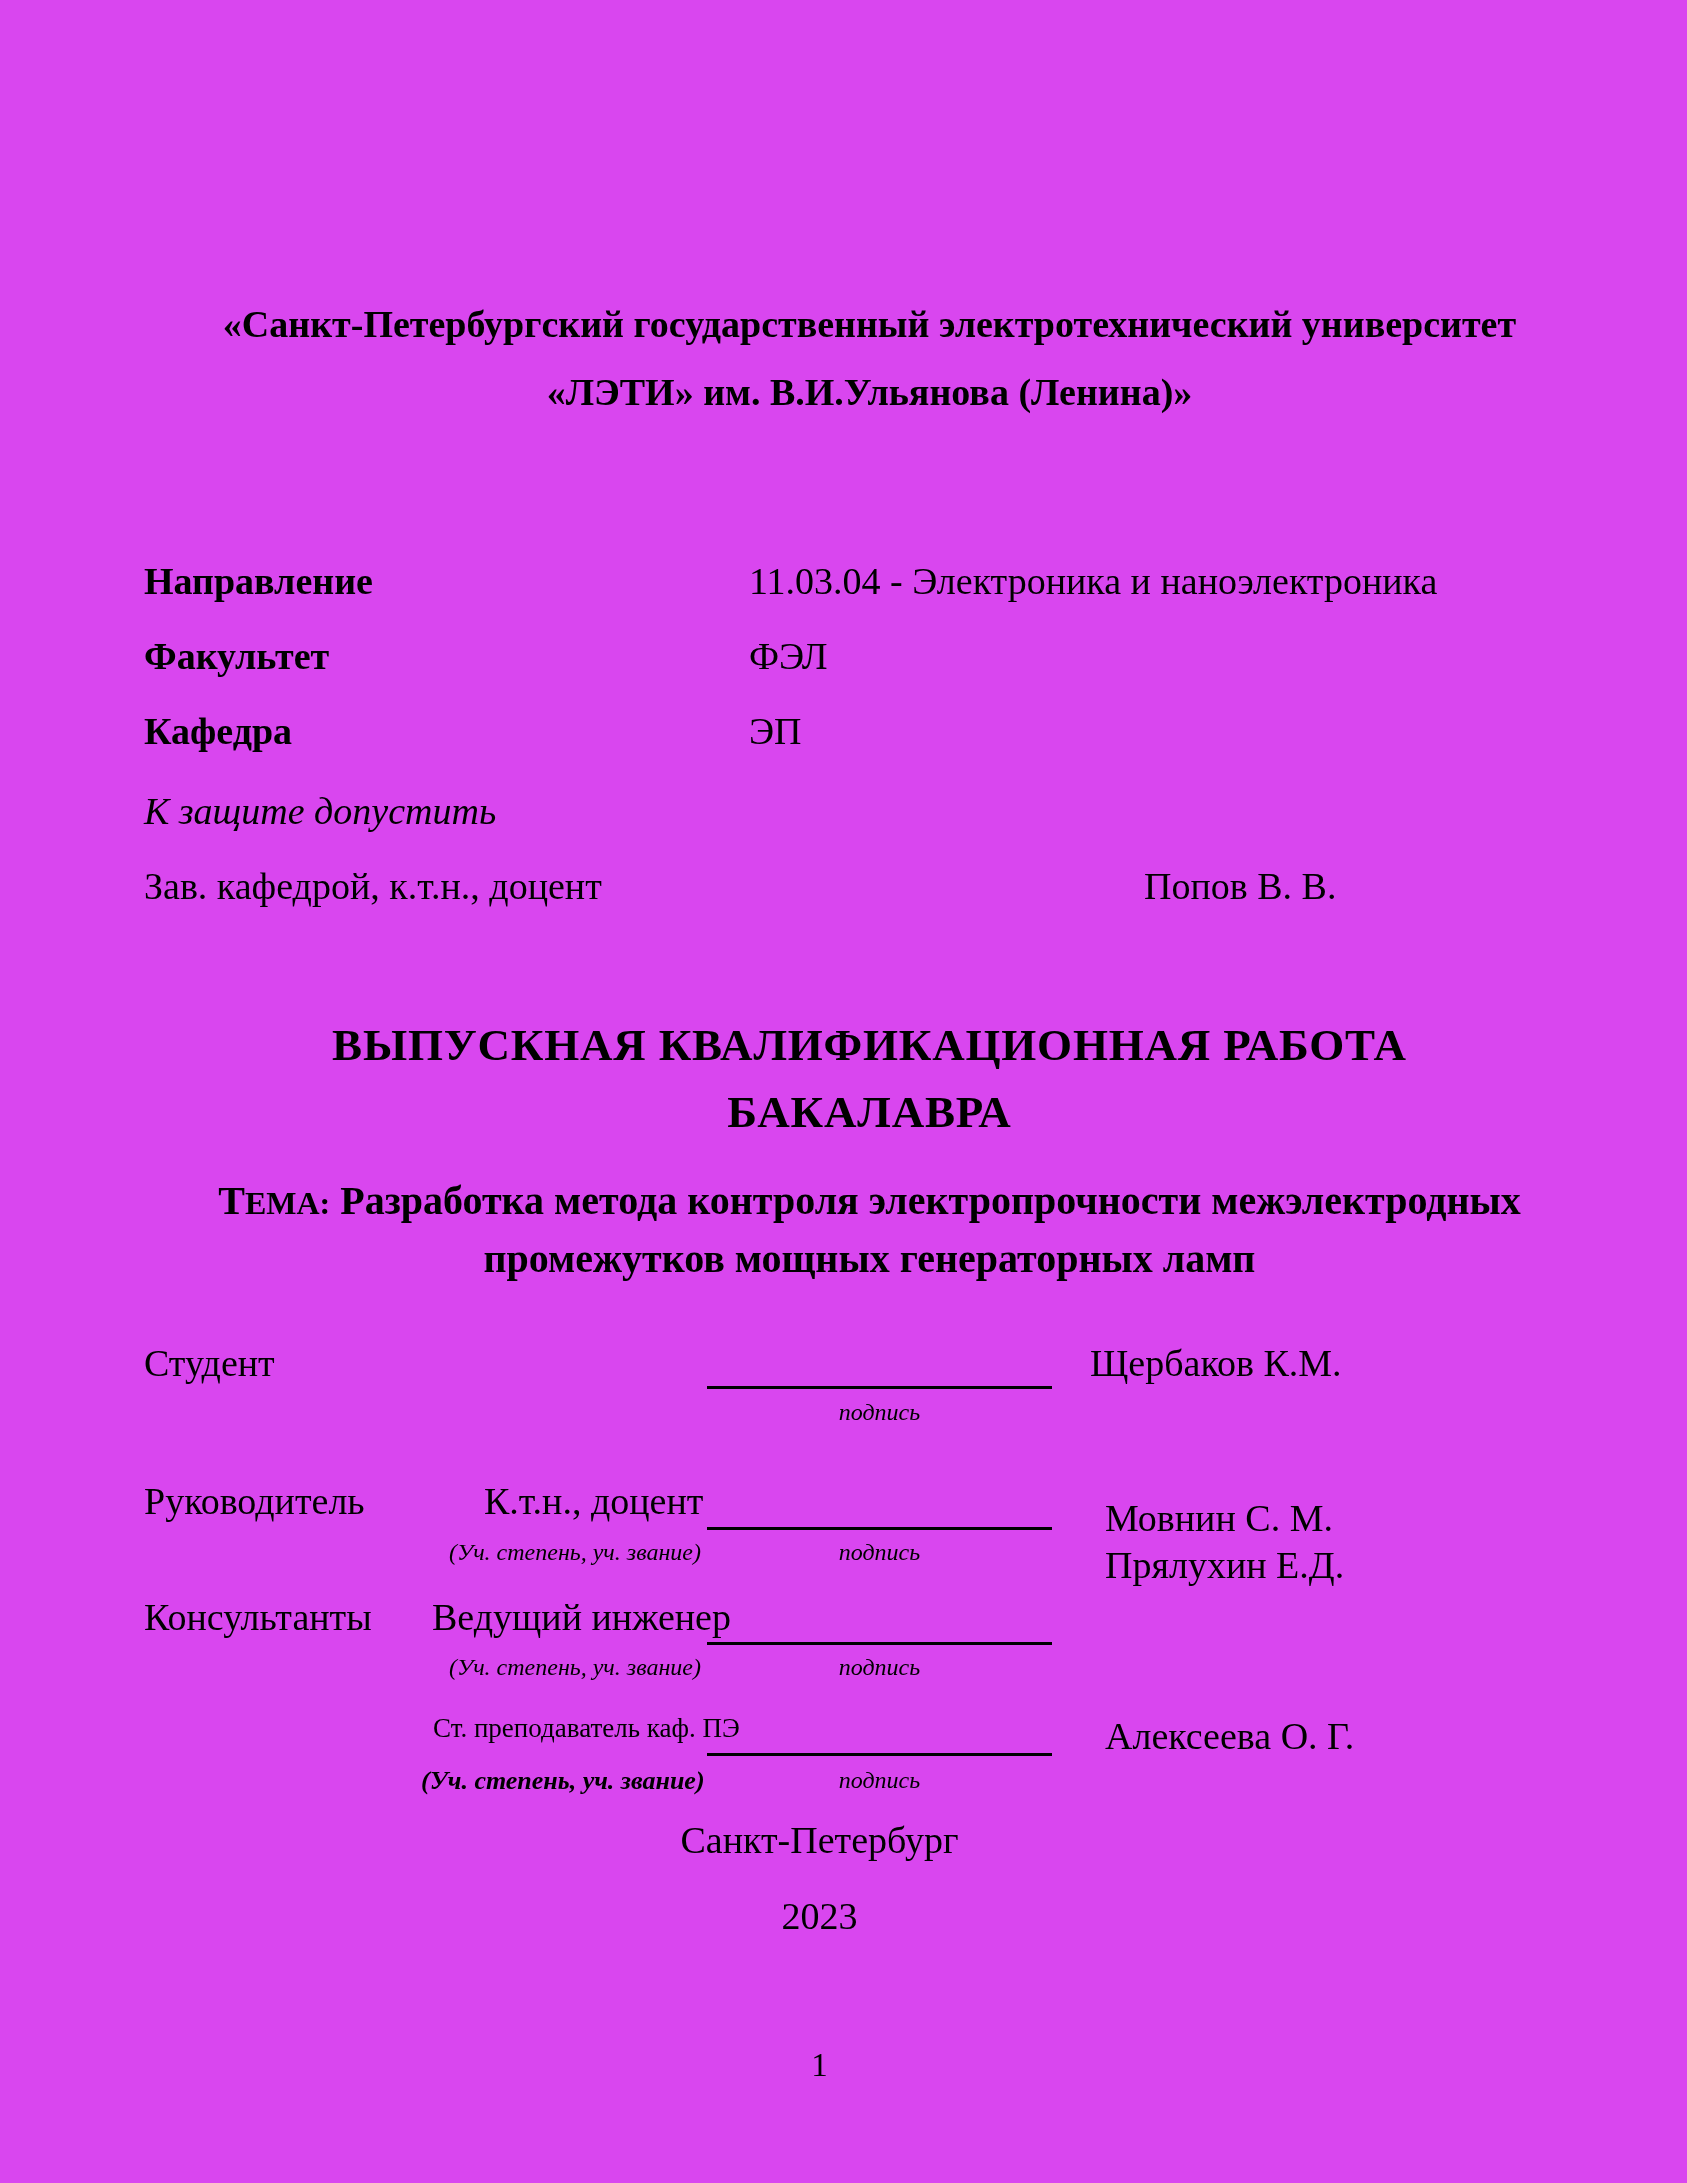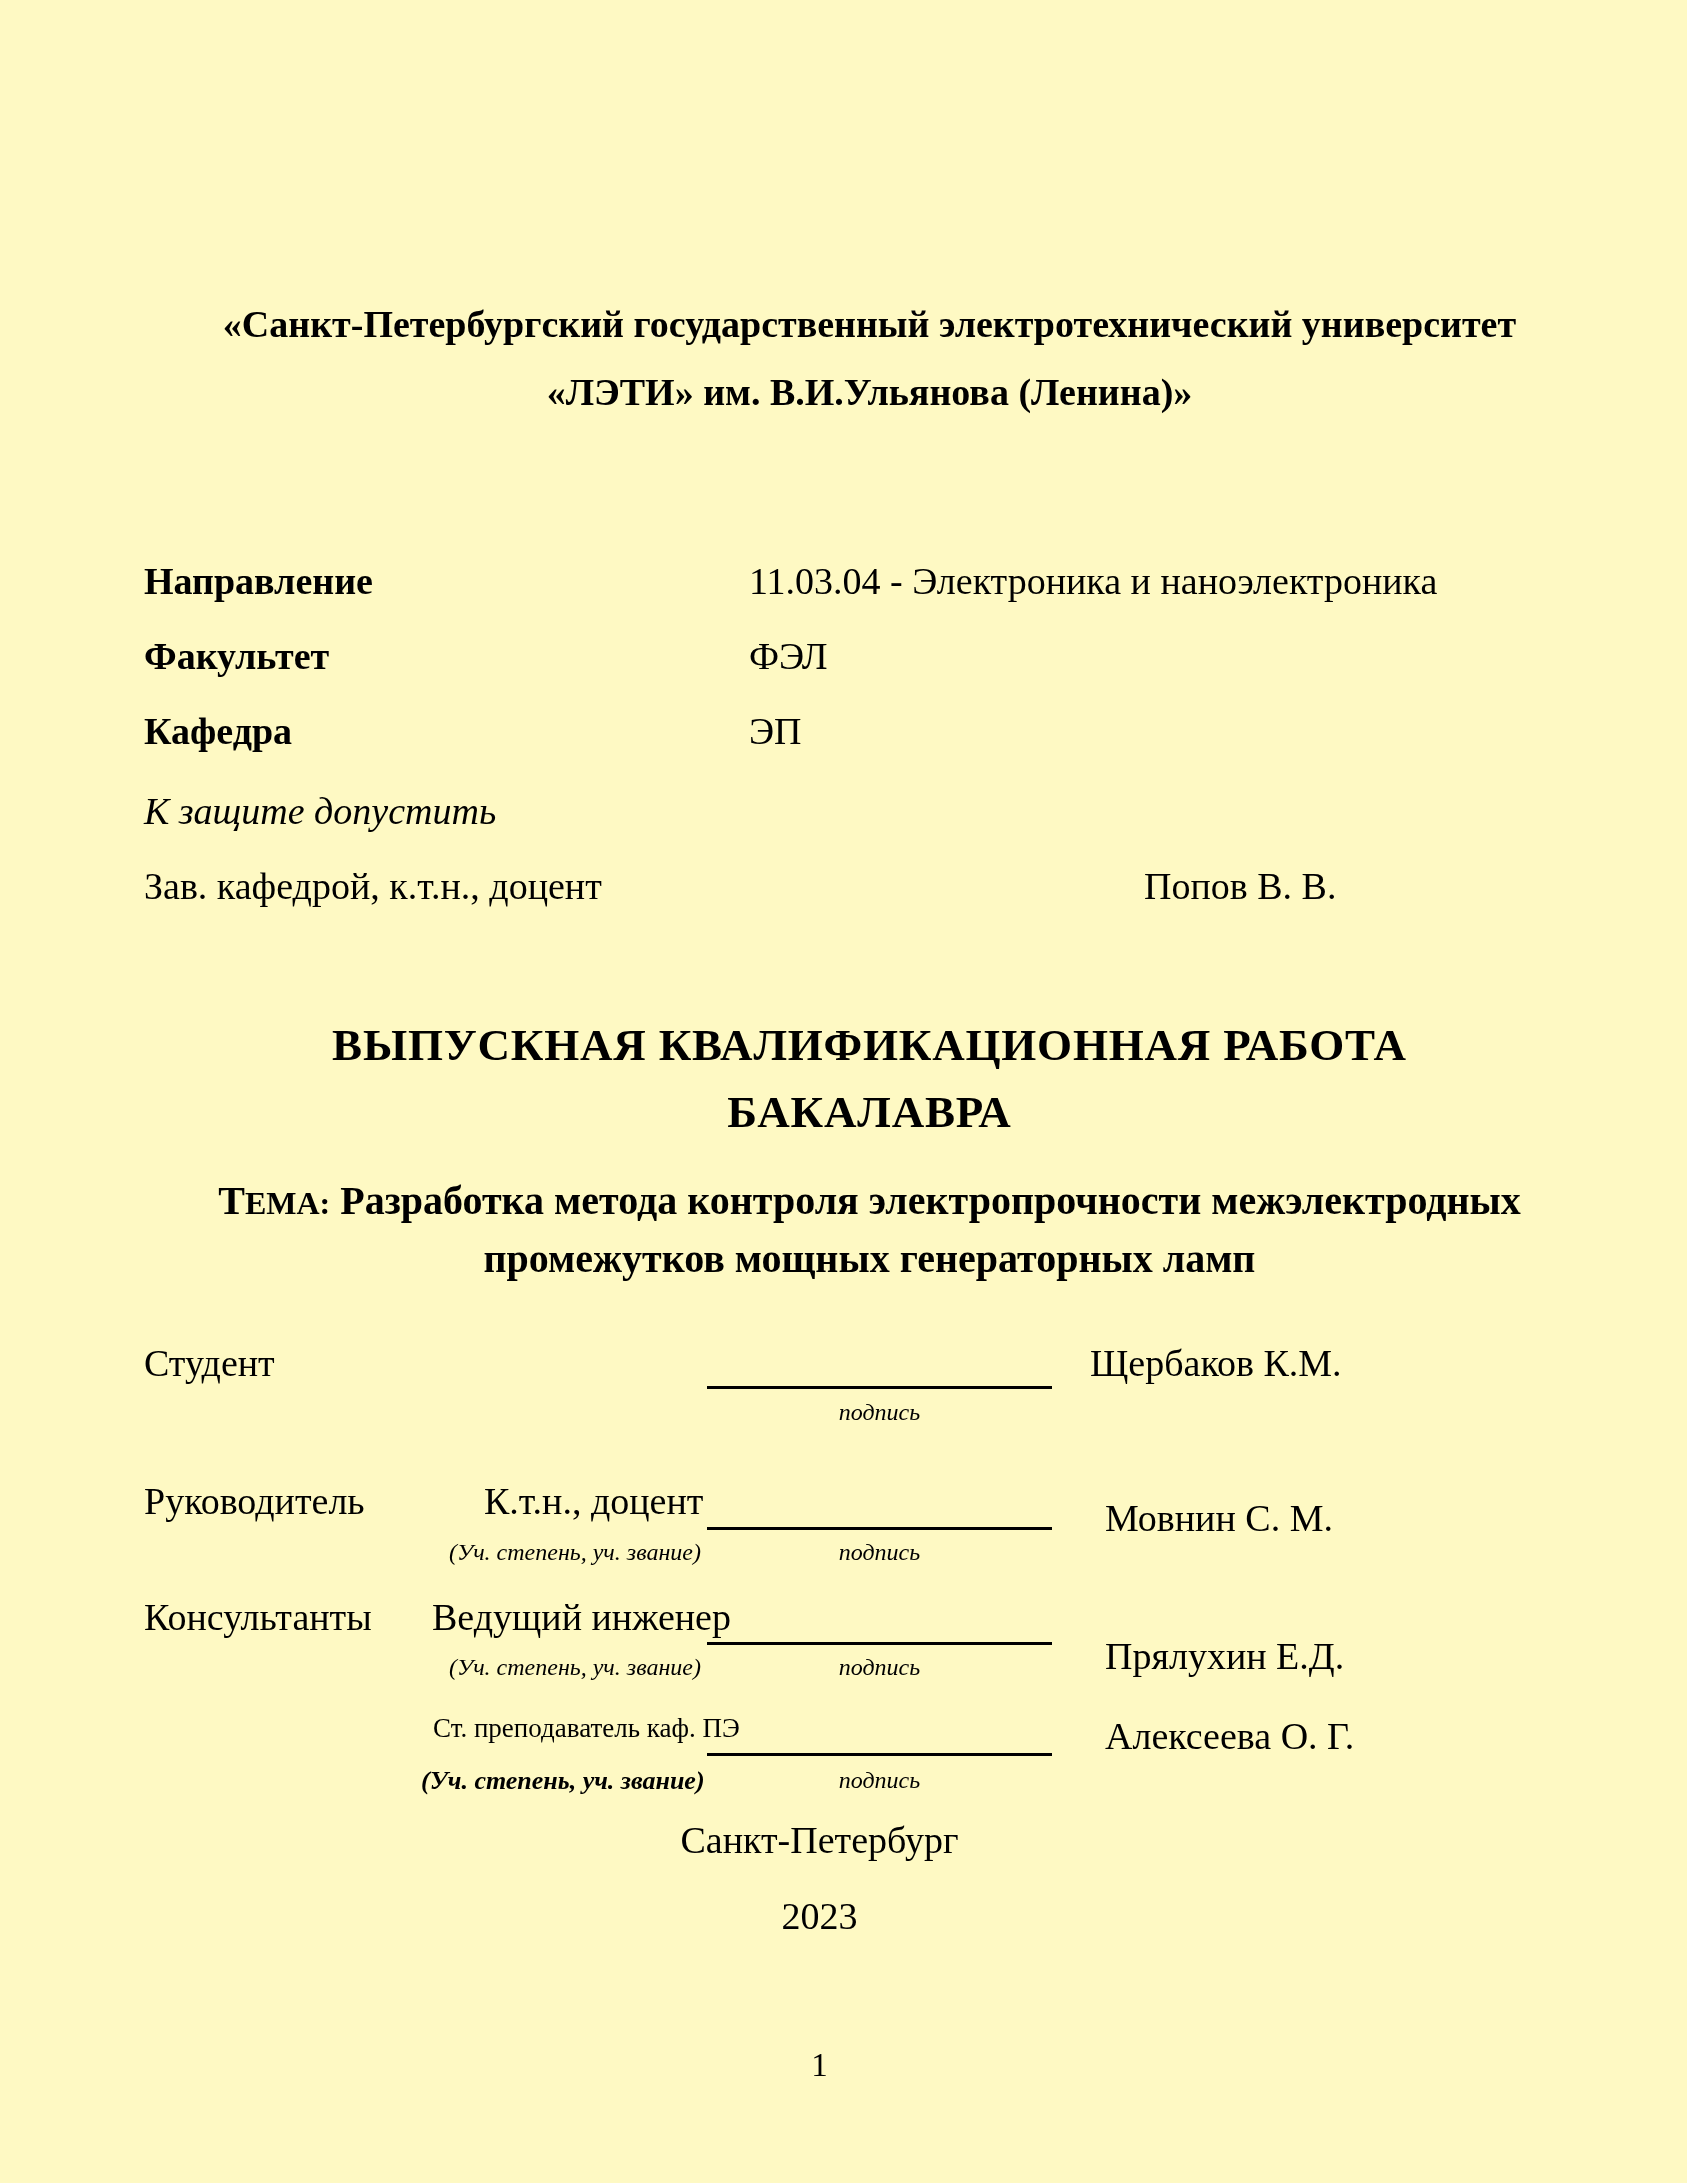--- a/index.html
+++ b/index.html
@@ -4,21 +4,21 @@
 <style>
   html, body {
     margin: 0;
     padding: 0;
     background: #ffffff;
   }
   .page {
     position: relative;
     width: 1687px;
     height: 2183px;
-    background: #fef9c3;
+    background: #d946ef;
     color: #000000;
     font-family: "Liberation Serif", "DejaVu Serif", serif;
     overflow: hidden;
   }
   .abs { position: absolute; white-space: nowrap; }
 
   
   .c-top { position: absolute; left: 52px; width: 1635px; text-align: center; white-space: nowrap; }
   .c-bot { position: absolute; left: 0px;  width: 1639px; text-align: center; white-space: nowrap; }
 
@@ -87,21 +87,21 @@
   <div class="sig-line" style="top:1527px;"></div>
   <div class="abs t-note" style="left:449px; top:1539px;">(Уч. степень, уч. звание)</div>
   <div class="sig-caption t-note" style="top:1539px;">подпись</div>
   <div class="abs t-body" style="left:1105px; top:1481px;margin-top:17px;">Мовнин С. М.</div>
 
   <div class="abs t-body" style="left:144px; top:1597px;">Консультанты</div>
   <div class="abs t-body" style="left:432px; top:1597px;">Ведущий инженер</div>
   <div class="sig-line" style="top:1642px;"></div>
   <div class="abs t-note" style="left:449px; top:1654px;">(Уч. степень, уч. звание)</div>
   <div class="sig-caption t-note" style="top:1654px;">подпись</div>
-  <div class="abs t-body" style="left:1105px; top:1636px;">Прялухин Е.Д.</div>
+  <div class="abs t-body" style="left:1105px; top:1545px;">Прялухин Е.Д.</div>
 
   <div class="abs t-small-label" style="left:433px; top:1713px;">Ст. преподаватель каф. ПЭ</div>
   <div class="sig-line" style="top:1753px;"></div>
   <div class="abs t-note-bold" style="left:421px; top:1766px;">(Уч. степень, уч. звание)</div>
   <div class="sig-caption t-note" style="top:1767px;">подпись</div>
   <div class="abs t-body" style="left:1105px; top:1716px;">Алексеева О. Г.</div>
 
   <div class="c-bot t-body" style="top:1820px;">Санкт-Петербург</div>
   <div class="c-bot t-body" style="top:1896px;">2023</div>
   <div class="c-bot t-pagenum" style="top:2047px;">1</div>

